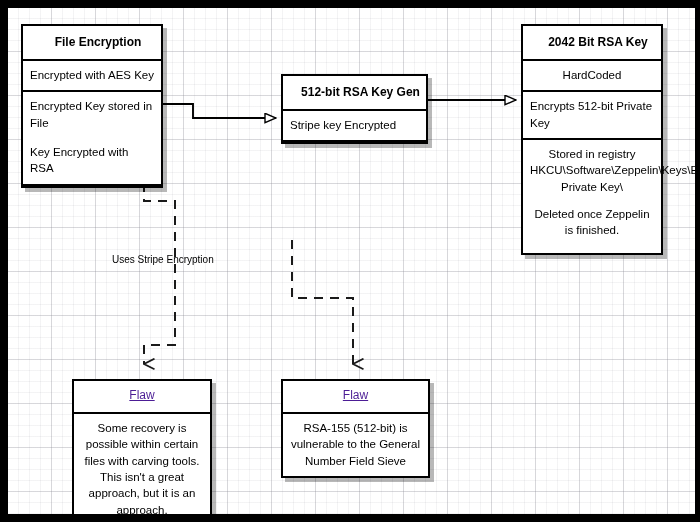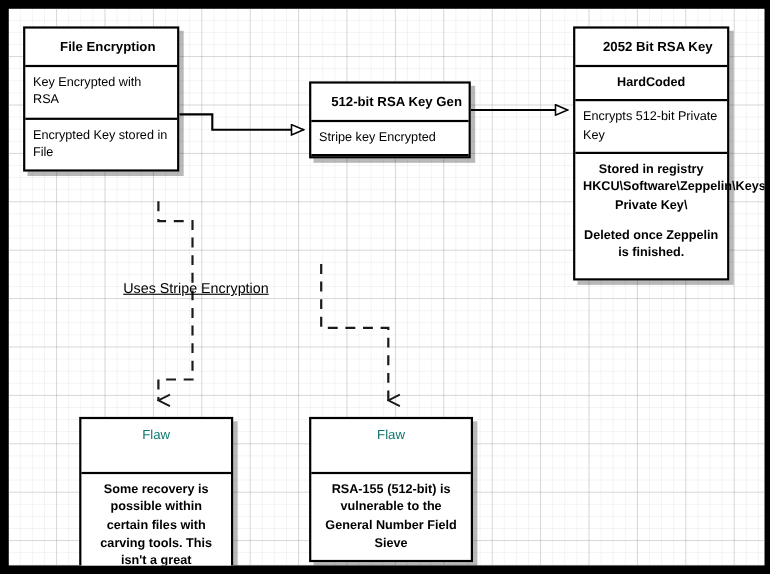--- a/index.html
+++ b/index.html
@@ -39,43 +39,43 @@
     color:#000;
     box-sizing:border-box;
   }
   .cell.last{border-bottom:none;}
   .title{
     font-weight:bold;
     text-align:center;
     font-size:12px;
     padding:8px 6px 8px 18px;
   }
-  .ctr{text-align:center;font-weight:bold;}
+  .ctr{text-align:center;}
   .flaw-title{
     text-align:center;
     font-size:12px;
-    color:#0f766e;
-    padding:6px 6px 25px 6px;
+    color:#4c1d95;
+    text-decoration:underline;
+    padding:6px 6px 8px 6px;
   }
   .blank-line{display:block;height:11px;}
 
   #box-file-encryption{left:13px;top:16px;width:142px;}
   #box-keygen{left:273px;top:42px;width:147px;margin-top:24px;}
   #box-rsa2048{left:513px;top:16px;width:142px;}
   #box-flaw-stripe{left:64px;top:371px;width:140px;}
   #box-flaw-rsa{left:273px;top:371px;width:149px;}
 
   .edge-label{
     position:absolute;
-    font-size:13px;
+    font-size:10px;
     color:#000;
     white-space:nowrap;
     z-index:4;
     background:transparent;
-    text-decoration:underline;
   }
   #label-stripe{left:104px;top:246px;}
 </style>
 </head>
 <body>
 
 <div id="canvas">
 
   <svg class="wires" viewBox="0 0 687 506">
     <defs>
@@ -101,31 +101,32 @@
 
     <g>
       <path d="M284,232 L284,290 L345,290 L345,356" fill="none" stroke="#1a1a1a" stroke-width="2" stroke-dasharray="9 7" marker-end="url(#arrow-v)"></path>
     </g>
   </svg>
 
   <div class="edge-label" id="label-stripe">Uses Stripe Encryption</div>
 
   <div class="node" id="box-file-encryption">
     <div class="cell title">File Encryption</div>
+    <div class="cell">Encrypted with AES Key</div>
+    <div class="cell last">Encrypted Key stored in File</div>
     <div class="cell">Key Encrypted with RSA</div>
-    <div class="cell last">Encrypted Key stored in File</div>
   </div>
 
   <div class="node" id="box-keygen">
     <div class="cell title">512-bit RSA Key Gen</div>
     <div class="cell">Stripe key Encrypted</div>
   </div>
 
   <div class="node" id="box-rsa2048">
-    <div class="cell title">2052 Bit RSA Key</div>
+    <div class="cell title">2042 Bit RSA Key</div>
     <div class="cell ctr">HardCoded</div>
     <div class="cell">Encrypts 512-bit Private Key</div>
     <div class="cell last ctr" style="padding-bottom:14px;">
       <span>Stored in registry HKCU\Software\Zeppelin\Keys\Encrypted Private Key\</span>
       <span class="blank-line"></span>
       <span>Deleted once Zeppelin is finished.</span>
     </div>
   </div>
 
   <div class="node" id="box-flaw-stripe">

